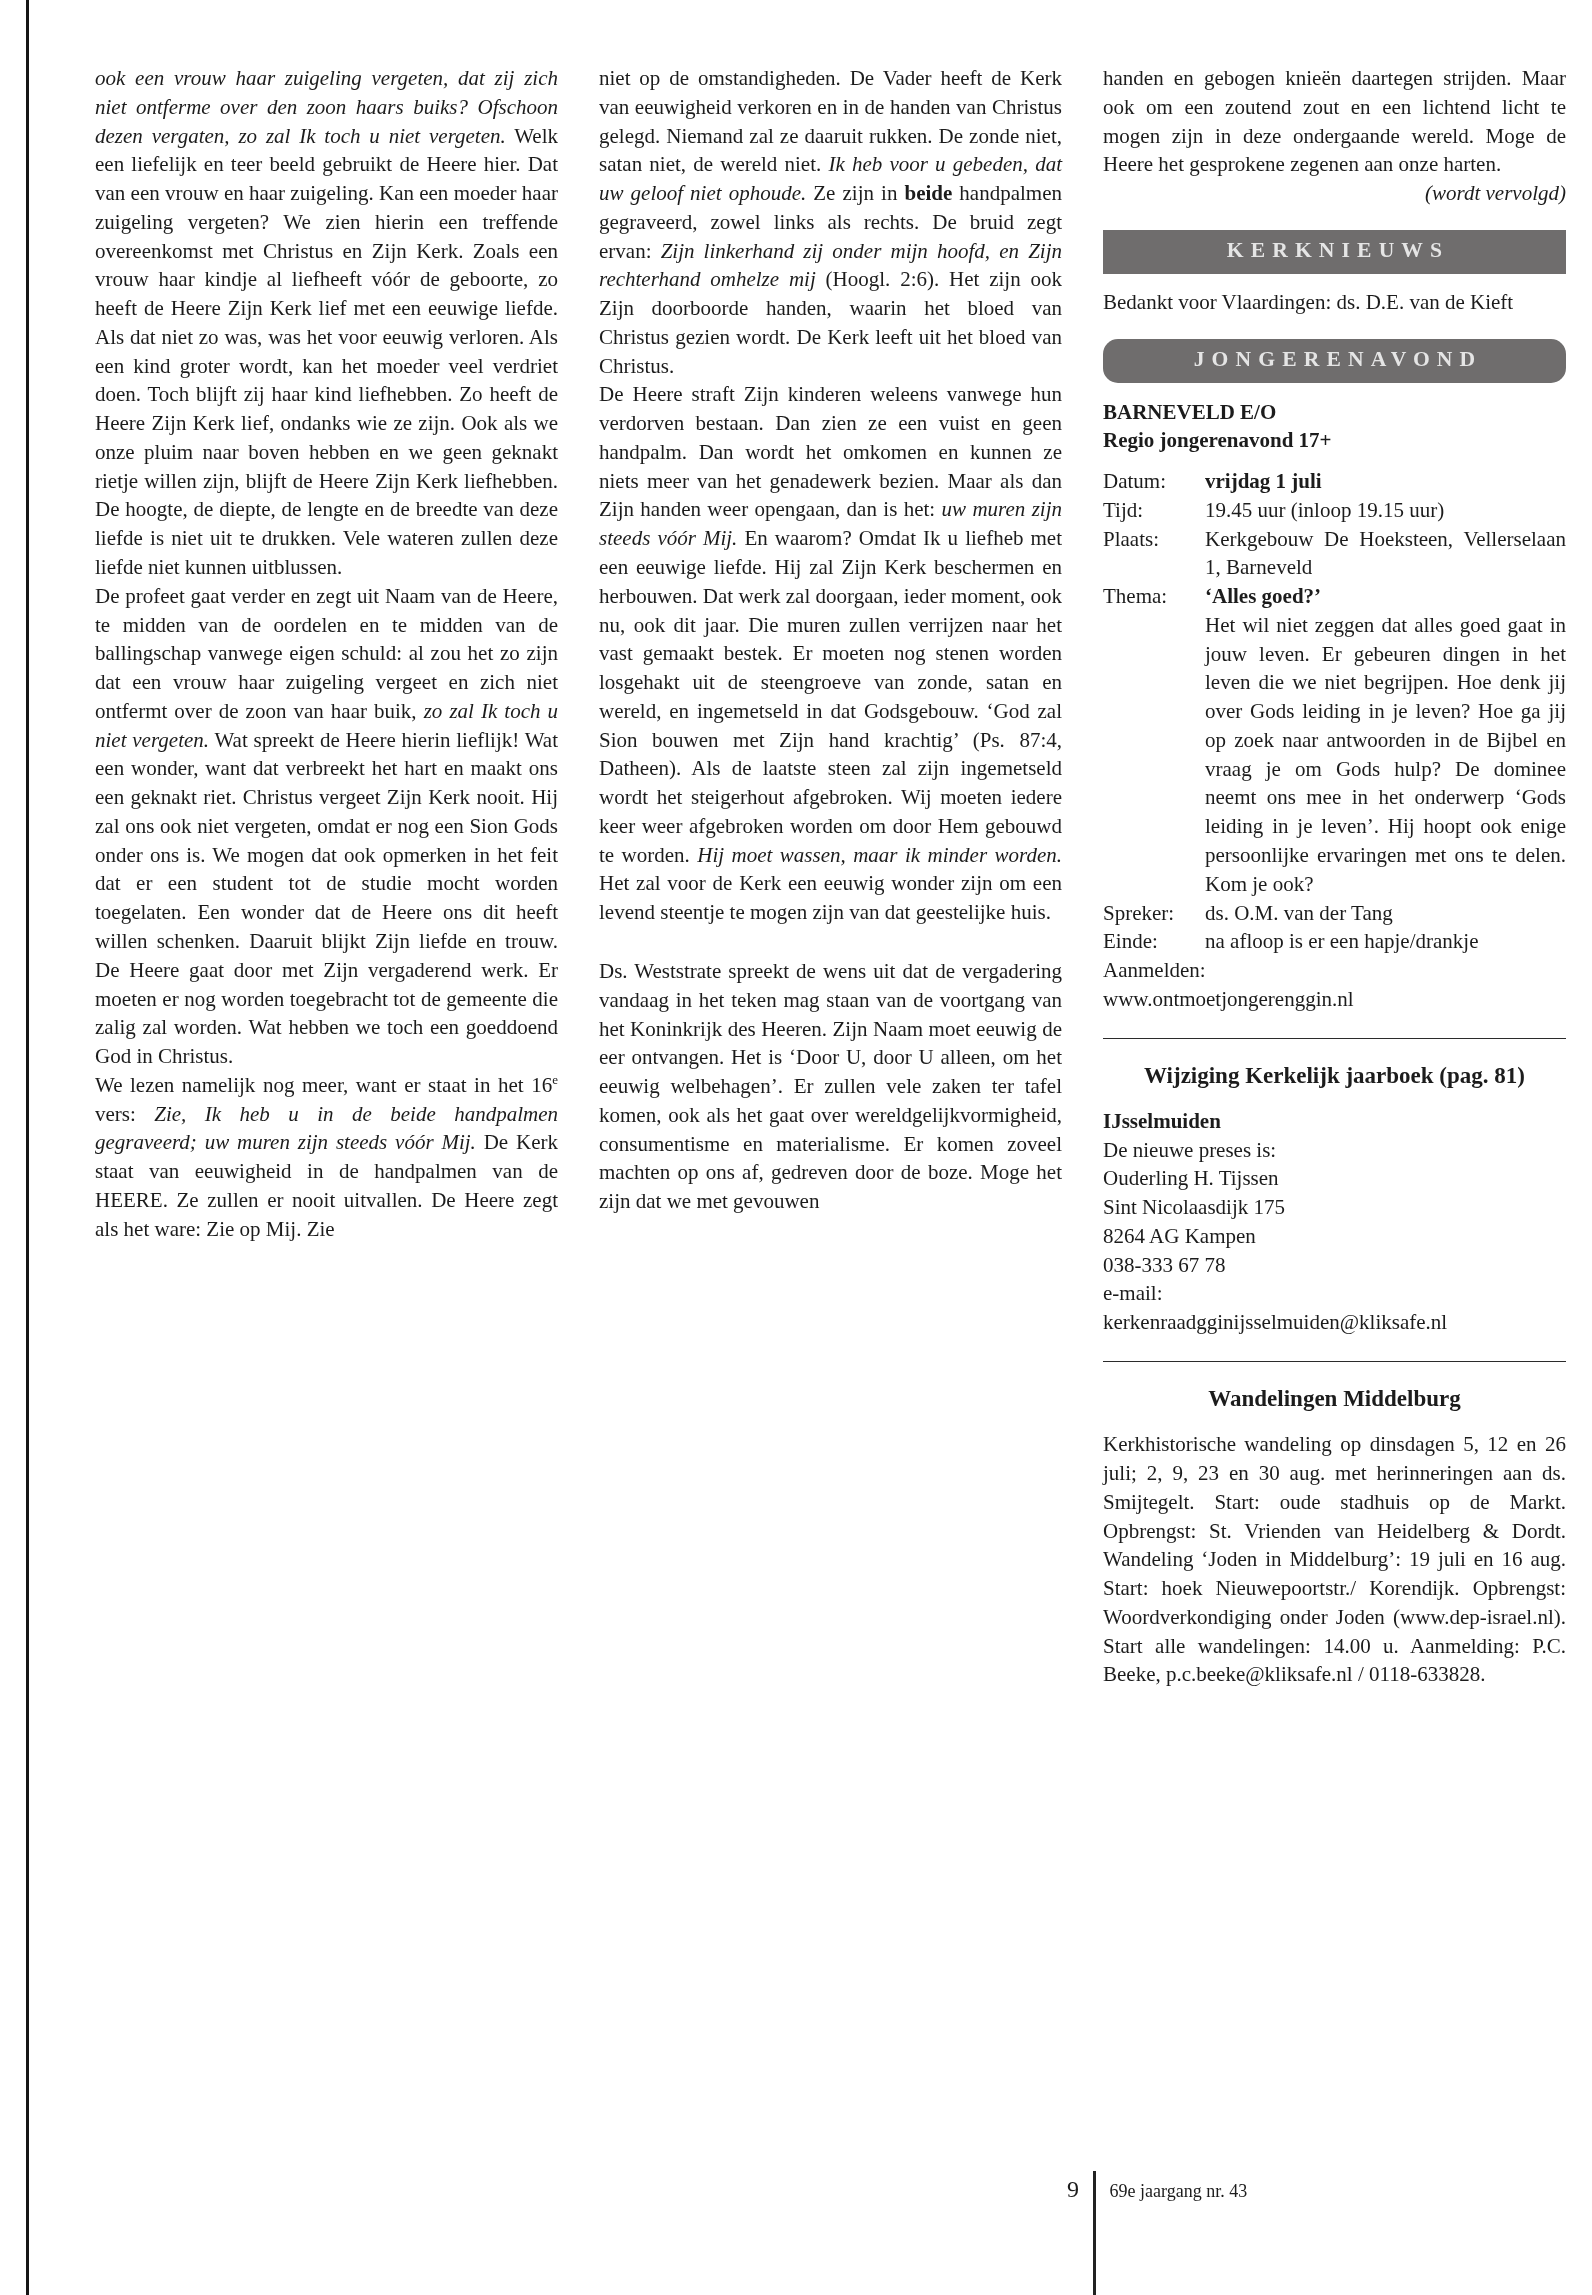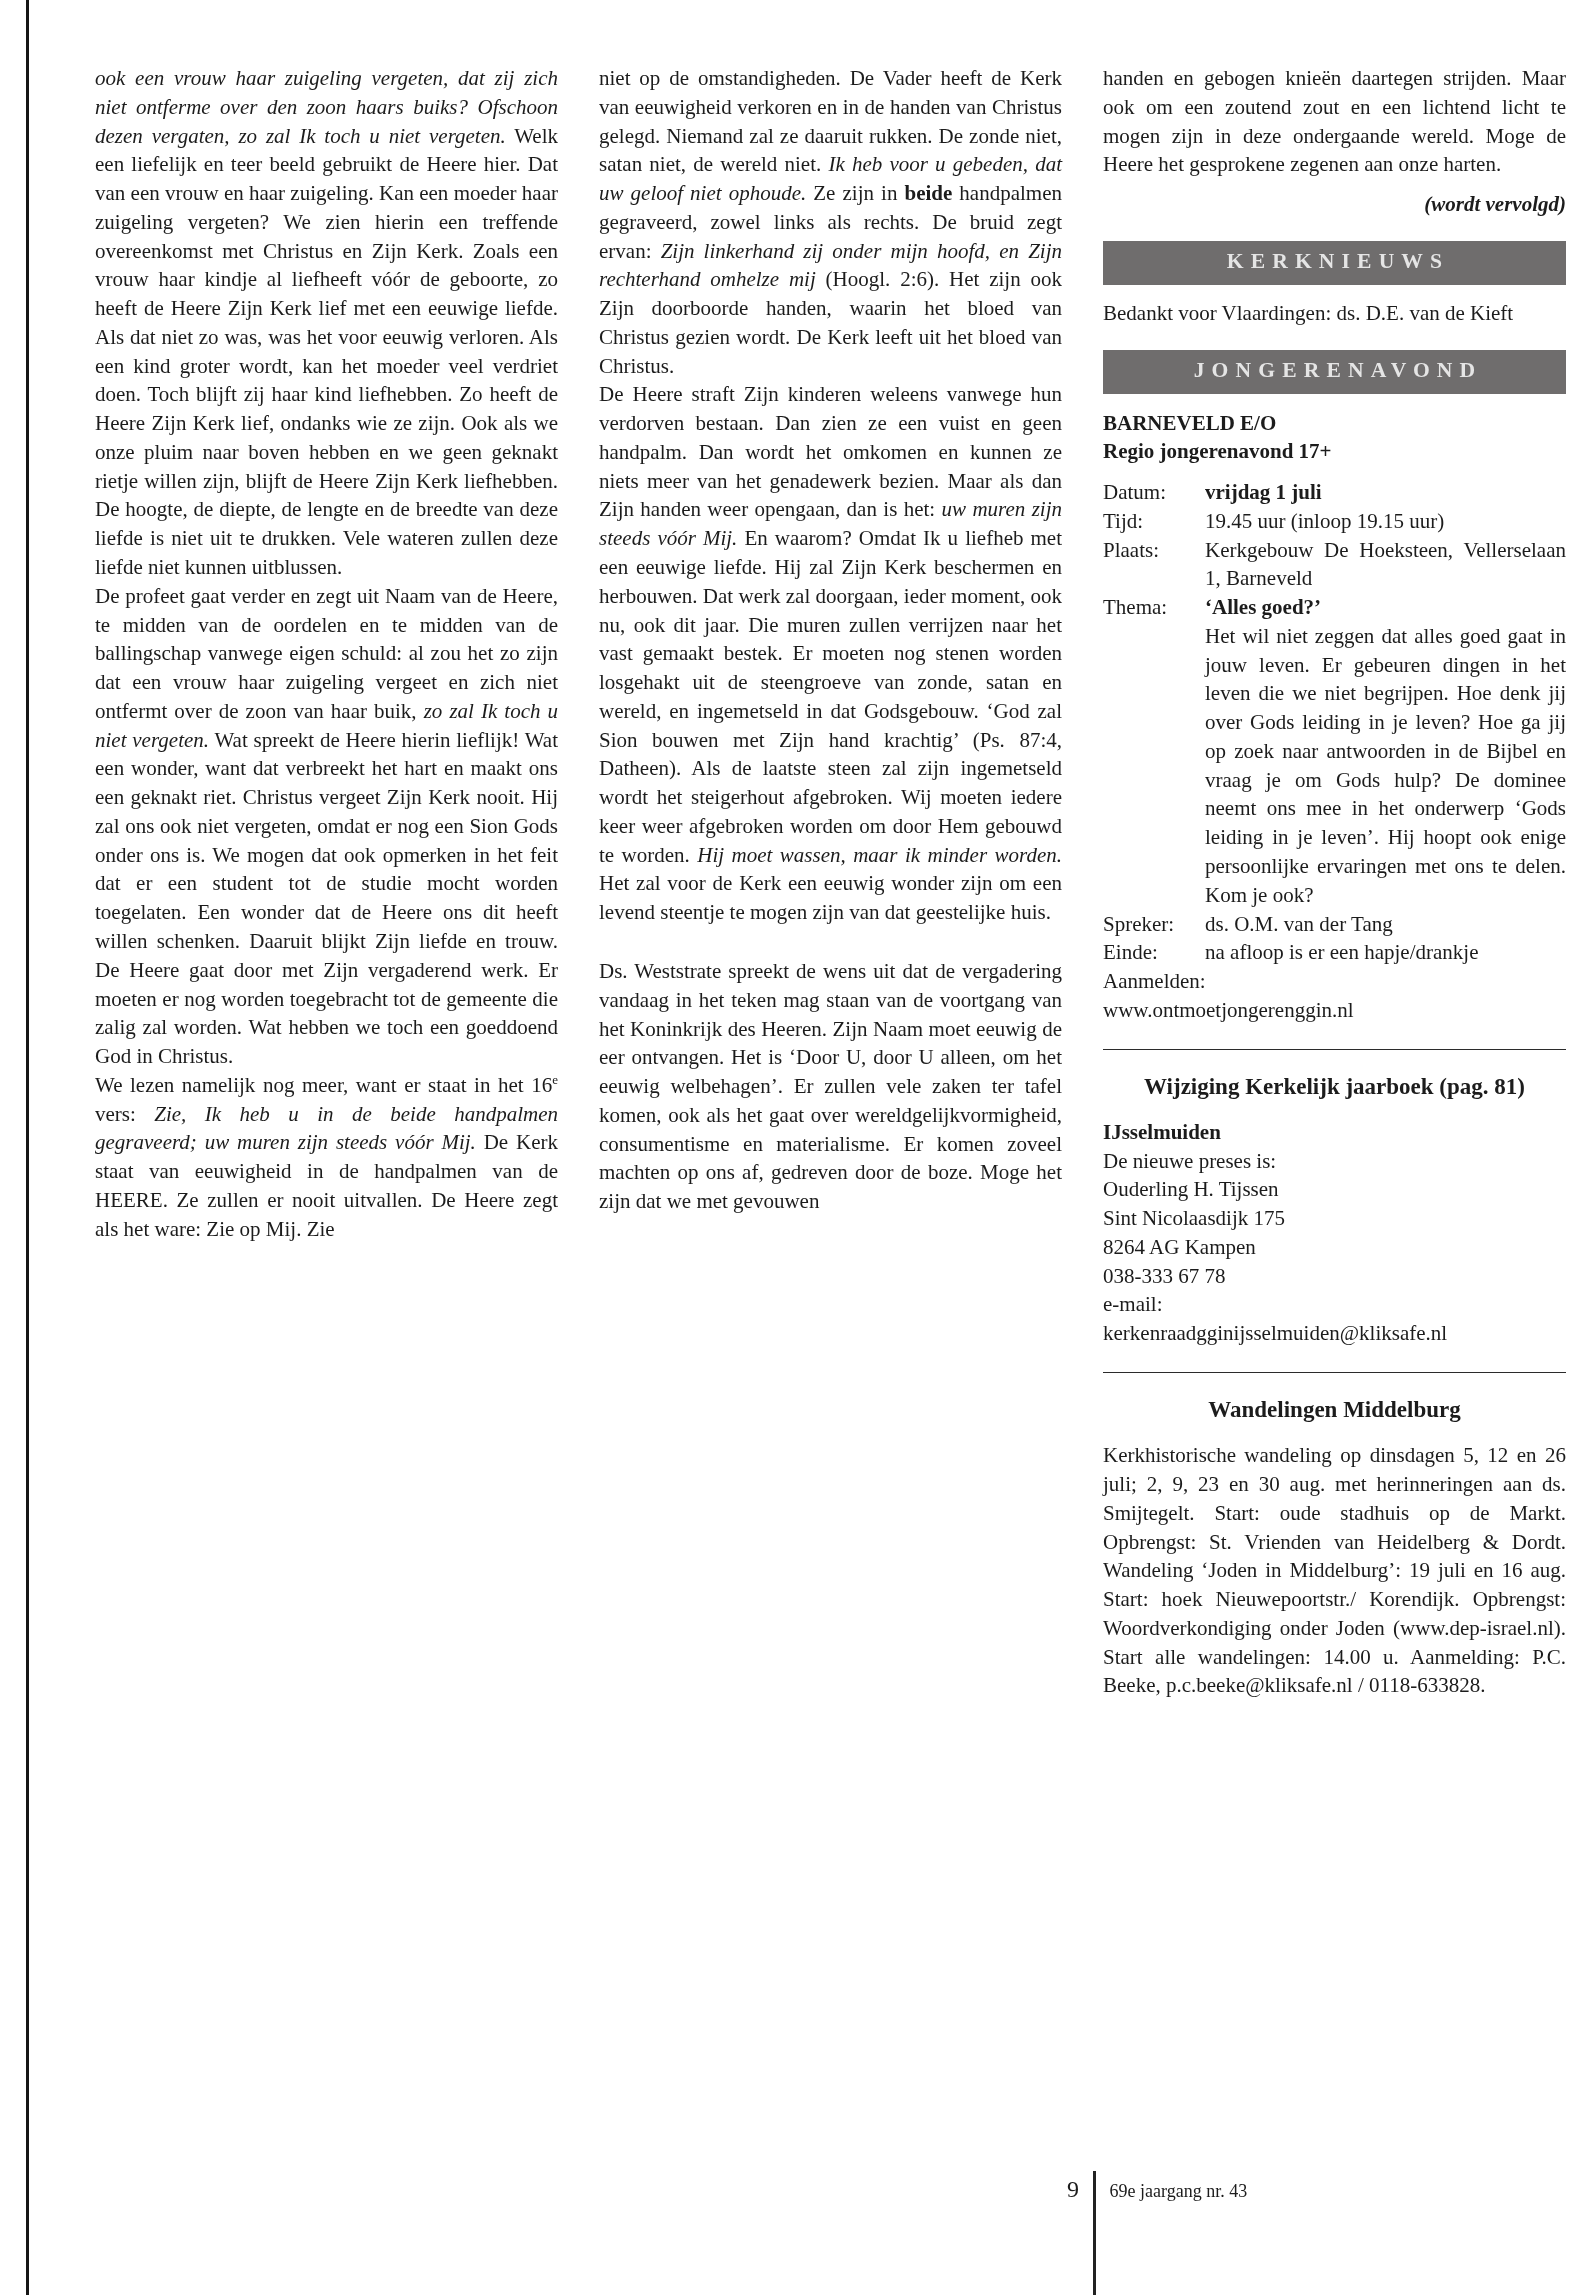--- a/index.html
+++ b/index.html
@@ -28,21 +28,21 @@
     line-height: 1.37;
     hyphens: auto; -webkit-hyphens: auto;
   }
 
   .para { text-align: justify; }
   .para.gap-top { margin-top: 30px; }
   em { font-style: italic; }
   strong { font-weight: bold; }
   sup { font-size: 0.62em; line-height: 0; vertical-align: super; }
 
-  .right-italic { text-align: right; font-style: italic; margin-top: 11px; font-weight: bold; }
+  .right-italic { text-align: right; font-style: italic; margin-top: 0; }
 
   .section-bar {
     color: #e5e5e5;
     font-weight: bold;
     font-size: 21.6px;
     letter-spacing: 0.33em;
     text-align: center;
     padding: 6px 0 7.8px 7px;
     margin: 22.4px 0 14.7px 0;
   }
@@ -94,21 +94,21 @@
     <div class="col" lang="nl">
         <p class="para">niet op de omstandigheden. De Vader heeft de Kerk van eeuwigheid verkoren en in de handen van Christus gelegd. Niemand zal ze daaruit rukken. De zonde niet, satan niet, de wereld niet. <em class="run-italic">Ik heb voor u gebeden, dat uw geloof niet ophoude.</em> Ze zijn in <strong class="run-bold">beide</strong> handpalmen gegraveerd, zowel links als rechts. De bruid zegt ervan: <em class="run-italic">Zijn linkerhand zij onder mijn hoofd, en Zijn rechterhand omhelze mij</em> (Hoogl. 2:6). Het zijn ook Zijn doorboorde handen, waarin het bloed van Christus gezien wordt. De Kerk leeft uit het bloed van Christus.</p>
         <p class="para">De Heere straft Zijn kinderen weleens vanwege hun verdorven bestaan. Dan zien ze een vuist en geen handpalm. Dan wordt het omkomen en kunnen ze niets meer van het genadewerk bezien. Maar als dan Zijn handen weer opengaan, dan is het: <em class="run-italic">uw muren zijn steeds vóór Mij.</em> En waarom? Omdat Ik u liefheb met een eeuwige liefde. Hij zal Zijn Kerk beschermen en herbouwen. Dat werk zal doorgaan, ieder moment, ook nu, ook dit jaar. Die muren zullen verrijzen naar het vast gemaakt bestek. Er moeten nog stenen worden losgehakt uit de steengroeve van zonde, satan en wereld, en ingemetseld in dat Godsgebouw. ‘God zal Sion bouwen met Zijn hand krachtig’ (Ps. 87:4, Datheen). Als de laatste steen zal zijn ingemetseld wordt het steigerhout afgebroken. Wij moeten iedere keer weer afgebroken worden om door Hem gebouwd te worden. <em class="run-italic">Hij moet wassen, maar ik minder worden.</em> Het zal voor de Kerk een eeuwig wonder zijn om een levend steentje te mogen zijn van dat geestelijke huis.</p>
         <p class="para gap-top">Ds. Weststrate spreekt de wens uit dat de vergadering vandaag in het teken mag staan van de voortgang van het Koninkrijk des Heeren. Zijn Naam moet eeuwig de eer ontvangen. Het is ‘Door U, door U alleen, om het eeuwig welbehagen’. Er zullen vele zaken ter tafel komen, ook als het gaat over wereldgelijkvormigheid, consumentisme en materialisme. Er komen zoveel machten op ons af, gedreven door de boze. Moge het zijn dat we met gevouwen</p>
       </div>
     <div class="col" lang="nl">
         <p class="para">handen en gebogen knieën daartegen strijden. Maar ook om een zoutend zout en een lichtend licht te mogen zijn in deze ondergaande wereld. Moge de Heere het gesprokene zegenen aan onze harten.</p>
         <p class="right-italic"><em class="run-italic">(wordt vervolgd)</em></p>
         <div class="section-bar" style="background: rgb(111, 109, 109);">KERKNIEUWS</div>
         <p class="para">Bedankt voor Vlaardingen: ds. D.E. van de Kieft</p>
-        <div class="section-bar" style="background: rgb(111, 109, 109);">JONGERENAVOND</div>
+        <div class="section-bar" style="background: rgb(111, 109, 109); border-radius: 15px;">JONGERENAVOND</div>
         <p class="bold-line">BARNEVELD E/O</p>
         <p class="bold-line">Regio jongerenavond 17+</p>
         <div class="v-gap" style="height: 12px;"></div>
         <div class="kv-row">
           <span class="kv-label">Datum:</span>
           <span class="kv-value"><strong class="run-bold">vrijdag 1 juli</strong></span>
         </div>
         <div class="kv-row">
           <span class="kv-label">Tijd:</span>
           <span class="kv-value">19.45 uur (inloop 19.15 uur)</span>

